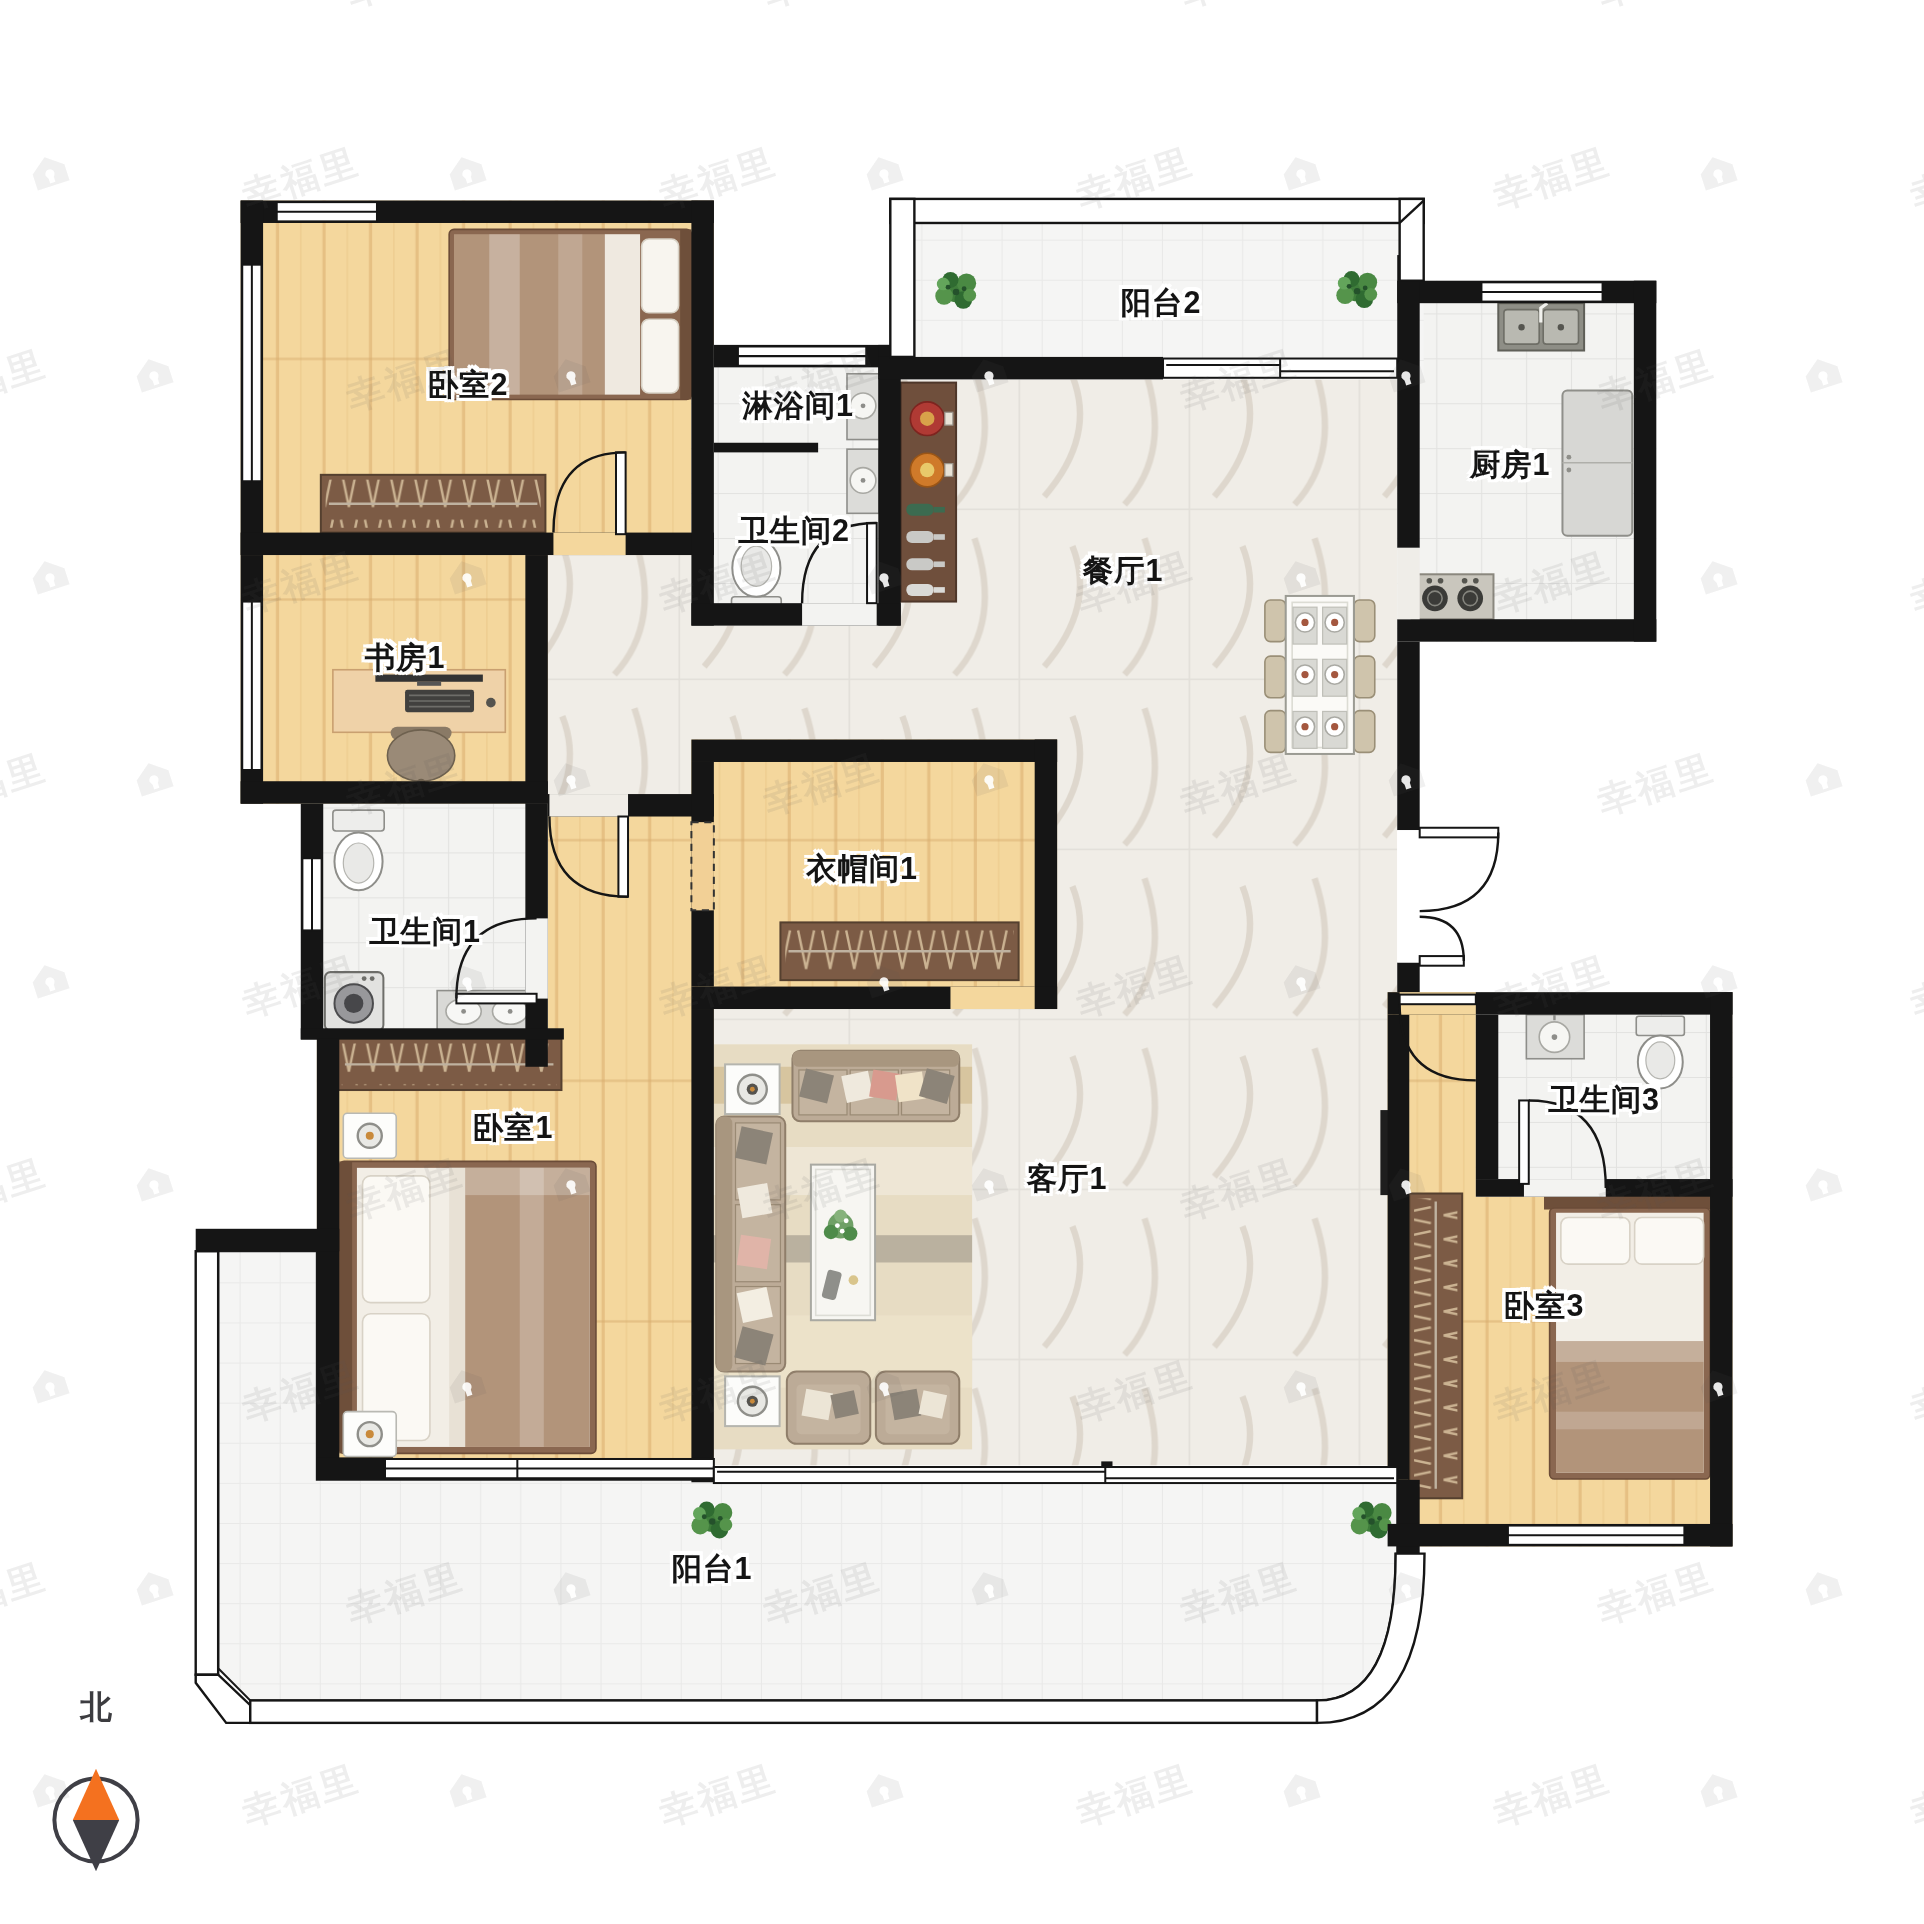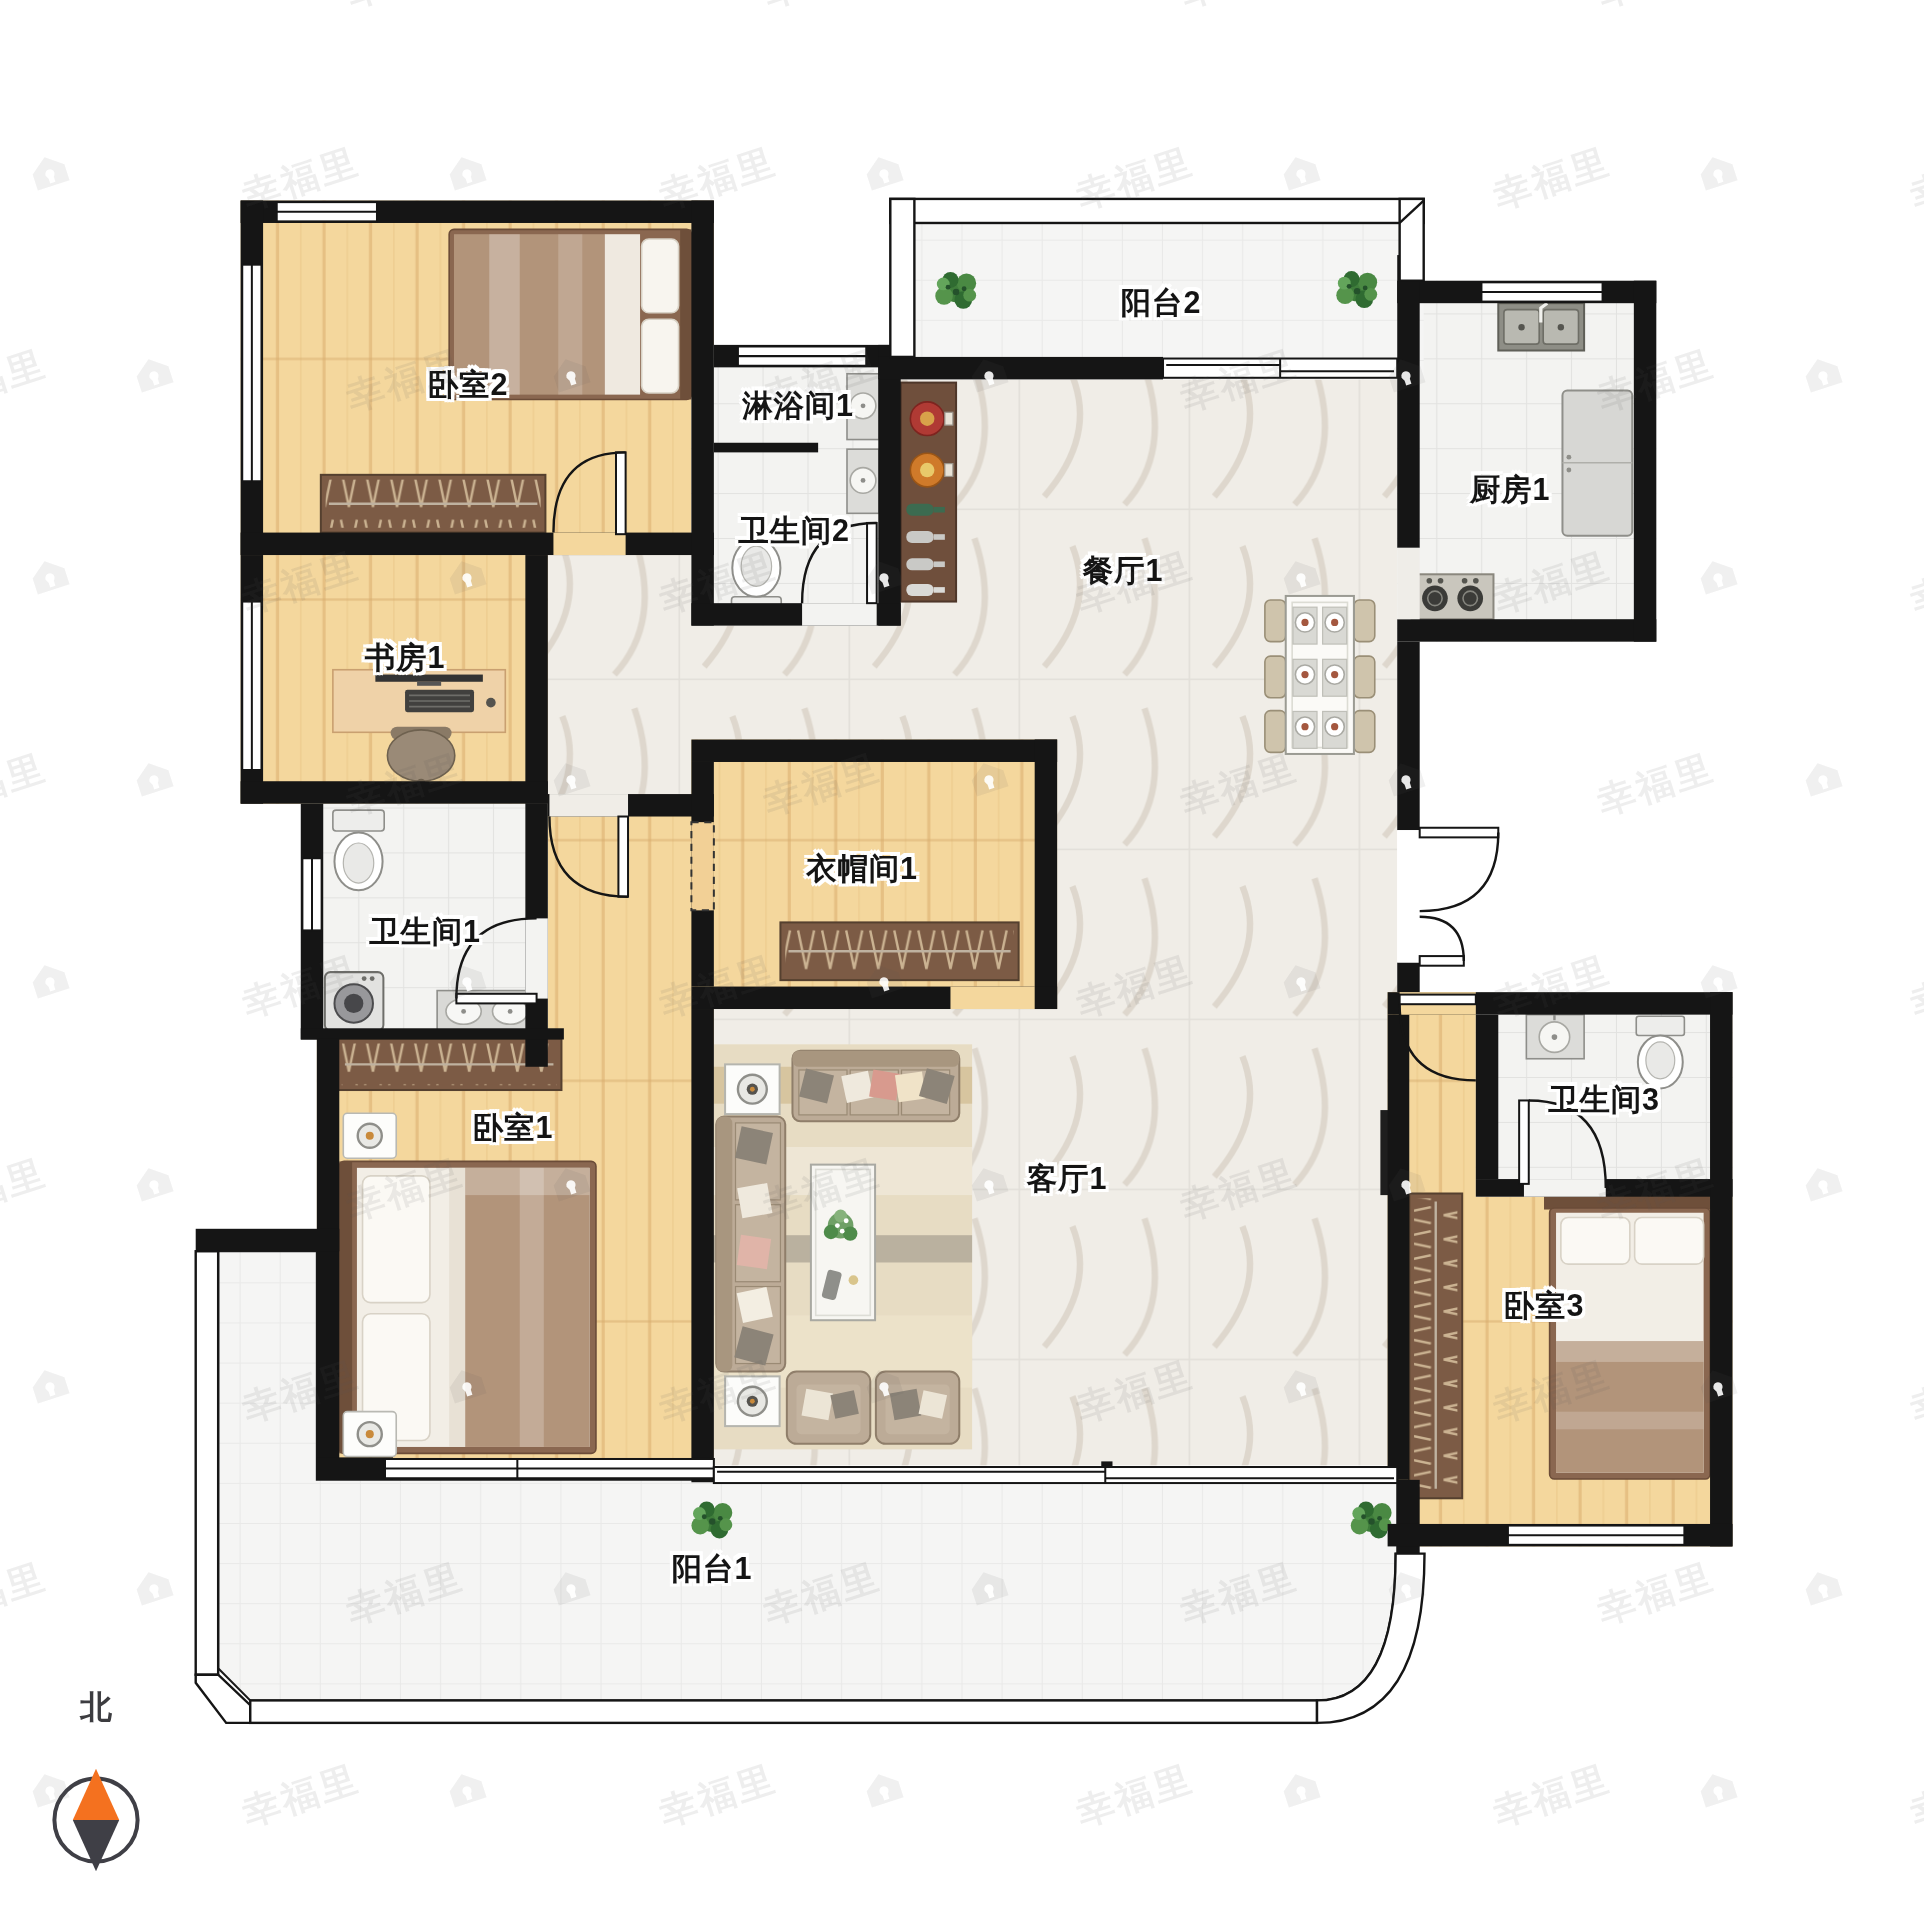--- a/index.html
+++ b/index.html
@@ -522,21 +522,21 @@
   <rect x="1745" y="248" width="30" height="102"></rect>
   <line x1="1745" y1="278" x2="1775" y2="250"></line>
 </g>
 </svg>
 
 <div>
   <div class="room-label" style="left:468px;top:385px">卧室2</div>
   <div class="room-label" style="left:798px;top:406px">淋浴间1</div>
   <div class="room-label" style="left:794px;top:531px">卫生间2</div>
   <div class="room-label" style="left:1161px;top:303px">阳台2</div>
-  <div class="room-label" style="left:1510px;top:490px">厨房1</div>
+  <div class="room-label" style="left:1510px;top:465px">厨房1</div>
   <div class="room-label" style="left:1123px;top:571px">餐厅1</div>
   <div class="room-label" style="left:405px;top:658px">书房1</div>
   <div class="room-label" style="left:425px;top:932px">卫生间1</div>
   <div class="room-label" style="left:862px;top:869px">衣帽间1</div>
   <div class="room-label" style="left:1067px;top:1179px">客厅1</div>
   <div class="room-label" style="left:513px;top:1128px">卧室1</div>
   <div class="room-label" style="left:1604px;top:1100px">卫生间3</div>
   <div class="room-label" style="left:1544px;top:1306px">卧室3</div>
   <div class="room-label" style="left:712px;top:1569px">阳台1</div>
 </div>

